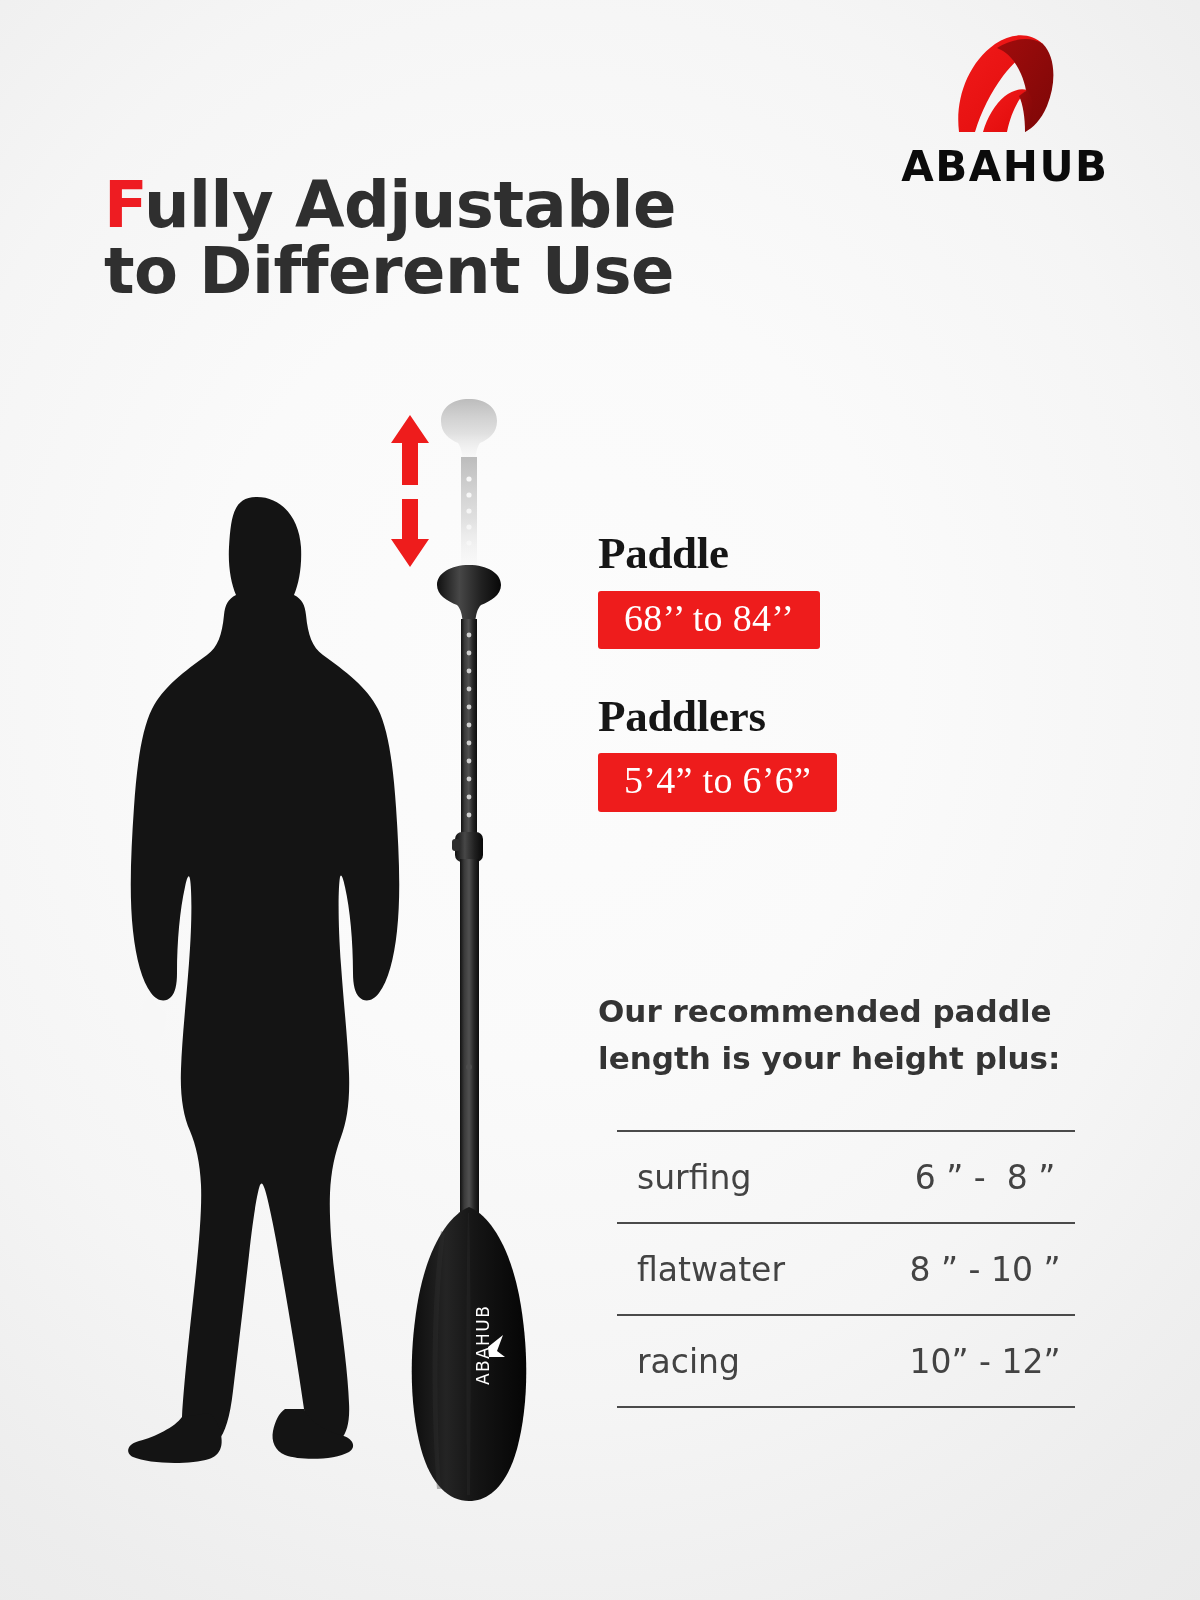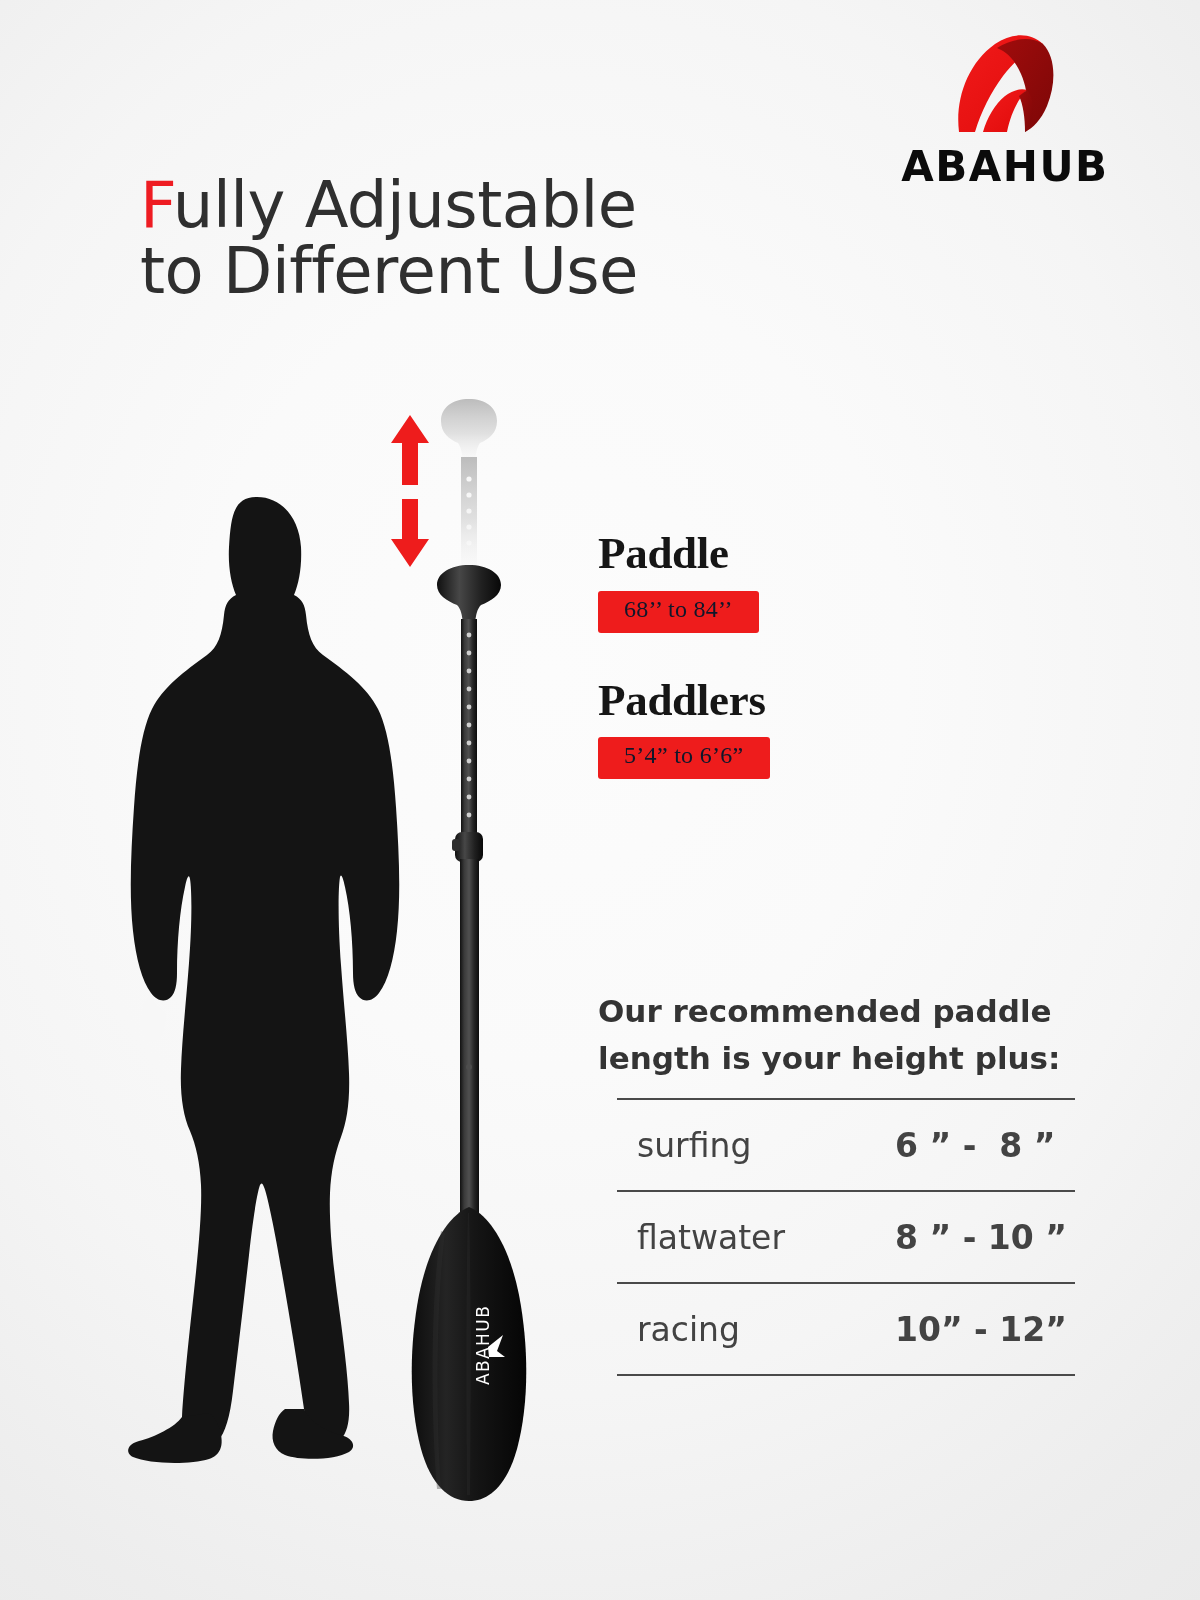--- a/index.html
+++ b/index.html
@@ -21,25 +21,24 @@
   }
 
   
   #headline {
     position: absolute;
     left: 104px;
     top: 108px;
     width: 720px;
     font-size: 64px;
     line-height: 1.02;
-    font-weight: 400;
+    font-weight: 700;
     letter-spacing: -0.5px;
     color: #2f2f2f;
     white-space: pre-line;
-    margin-left: 36px;
   }
   #headline .red-cap {
     color: #ee1c22;
   }
 
   
   #logo {
     position: absolute;
     left: 880px;
     top: 30px;
@@ -96,22 +95,22 @@
     font-weight: 700;
     color: #161616;
     line-height: 1.06;
     letter-spacing: -0.3px;
   }
   .callout-badge {
     display: inline-block;
     margin-top: 13px;
     padding: 5px 26px 9px 26px;
     background: #ee1c1c;
-    color: #0f172a;
-    font-size: 24px;
+    color: #ffffff;
+    font-size: 38px;
     font-weight: 400;
     letter-spacing: 0.3px;
     border-radius: 3px;
     line-height: 1.16;
   }
   #callout-paddlers {
     margin-top: 44px;
   }
 
   
@@ -122,21 +121,21 @@
     width: 490px;
   }
   #recommend-text {
     font-size: 31px;
     line-height: 1.52;
     color: #343434;
     font-weight: 700;
     white-space: pre-line;
   }
   #rec-table {
-    margin-top: 16px;
+    margin-top: 48px;
     margin-left: 19px;
     width: 458px;
     border-collapse: collapse;
   }
   #rec-table tr {
     height: 92px;
   }
   #rec-table td {
     border-top: 2px solid #4a4a4a;
     font-size: 33px;
@@ -146,24 +145,23 @@
     padding: 0;
   }
   #rec-table tr:last-child td {
     border-bottom: 2px solid #4a4a4a;
   }
   #rec-table td.col-activity {
     padding-left: 20px;
     width: 250px;
   }
   #rec-table td.col-range {
-    text-align: left;
+    text-align: center;
     padding-left: 8px;
     white-space: pre;
-    font-weight: bold;
   }
 </style>
 </head>
 <body>
 
 <div id="page">
 
   <div id="headline">
     <span class="red-cap">F</span><span>ully Adjustable
 to Different Use</span>

